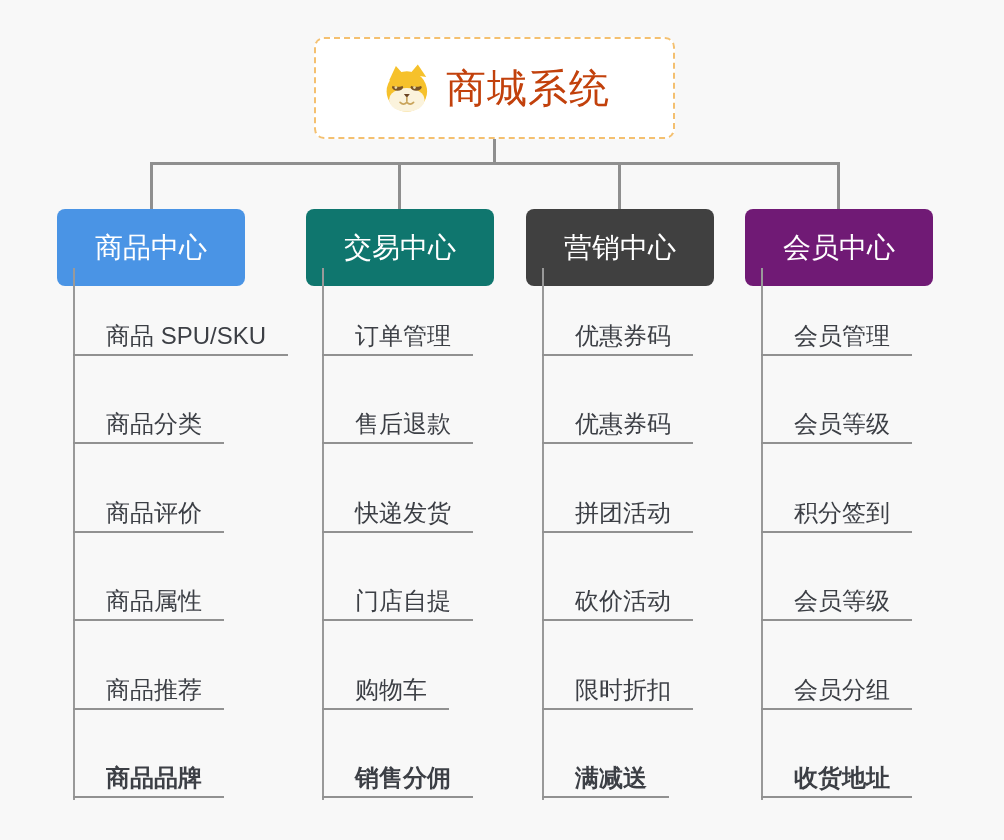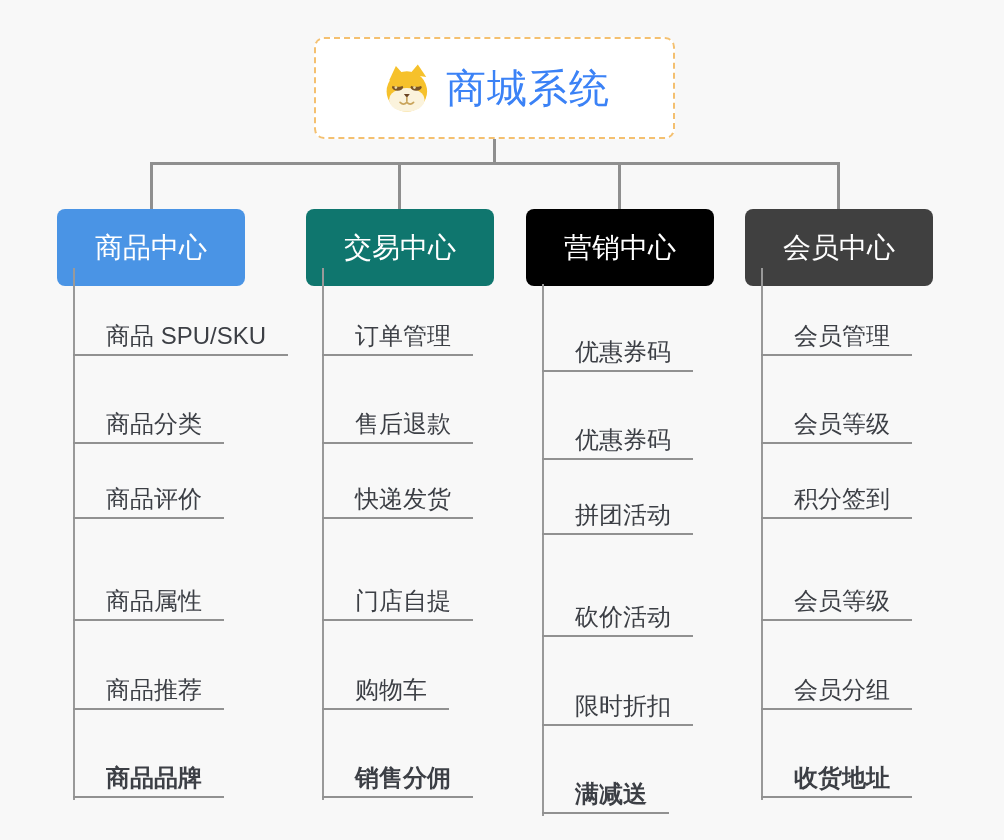--- a/index.html
+++ b/index.html
@@ -60,35 +60,35 @@
   .b0 .hdr{left:57px;} .b1 .hdr{left:306px;} .b2 .hdr{left:526px;} .b3 .hdr{left:745px;}
   
   .vline{
     position:absolute;
     top:268px;
     width:2px; height:532px;
     background:#999999;
   }
   .b0 .vline,.b0 .leaf{left:73px;}
   .b1 .vline,.b1 .leaf{left:322px;}
-  .b2 .vline,.b2 .leaf{left:542px;margin-top:16px;}
+  .b2 .vline,.b2 .leaf{left:542px;}
   .b3 .vline,.b3 .leaf{left:761px;}
   
   .leaf{
     position:absolute;
     height:36px;
     line-height:36px;
     font-size:24px;
     color:#3c3f45;
     white-space:nowrap;
     padding:0 22px 0 33px;
     border-bottom:2px solid #919191;
     cursor:default;
   }
-  .r0{top:318px;} .r1{top:406px;} .r2{top:481px;text-align:right;}
+  .r0{top:318px;} .r1{top:406px;} .r2{top:495px;text-align:right;}
   .r3{top:583px;text-align:center;} .r4{top:672px;} .r5{top:760px;font-weight:bold;}
 </style>
 </head>
 <body>
 
 <div class="canvas">
 
   <div class="root" style="border-color: rgb(244, 192, 112);">
     <svg class="root-icon" viewBox="0 0 64 58">
       <polygon points="12,20 20,3 30,14" fill="#F6C12B"></polygon>
@@ -98,21 +98,21 @@
       <ellipse cx="22" cy="28" rx="6.5" ry="4.2" fill="#7A5426"></ellipse>
       <ellipse cx="44" cy="28" rx="6.5" ry="4.2" fill="#7A5426"></ellipse>
       <ellipse cx="22" cy="25" rx="7" ry="2.6" fill="#F6C12B"></ellipse>
       <ellipse cx="44" cy="25" rx="7" ry="2.6" fill="#F6C12B"></ellipse>
       <circle cx="20" cy="28.5" r="1.6" fill="#E9D9A8"></circle>
       <circle cx="42" cy="28.5" r="1.6" fill="#E9D9A8"></circle>
       <polygon points="29.5,36 36.5,36 33,40.5" fill="#6B4423"></polygon>
       <path d="M33 40.5 v4" stroke="#C9A45B" stroke-width="2" fill="none" stroke-linecap="round"></path>
       <path d="M25 46 q4 4 8 0 q4 4 8 0" stroke="#C9A45B" stroke-width="2" fill="none" stroke-linecap="round"></path>
     </svg>
-    <span class="root-title" style="color: #3b82f6;">商城系统</span>
+    <span class="root-title" style="color: #c2410c;">商城系统</span>
   </div>
 
   <div class="cline root-drop"></div>
   <div class="cline top-bar"></div>
   <div class="cline drop drop0"></div>
   <div class="cline drop drop1"></div>
   <div class="cline drop drop2"></div>
   <div class="cline drop drop3"></div>
 
   <div class="branch b0">
@@ -131,32 +131,32 @@
     <div class="vline"></div>
     <div class="leaf r0">订单管理</div>
     <div class="leaf r1">售后退款</div>
     <div class="leaf r2">快递发货</div>
     <div class="leaf r3">门店自提</div>
     <div class="leaf r4">购物车</div>
     <div class="leaf r5">销售分佣</div>
   </div>
 
   <div class="branch b2">
-    <div class="hdr" style="background-color: #000000;">营销中心</div>
+    <div class="hdr" style="background-color: #404040;">营销中心</div>
     <div class="vline"></div>
     <div class="leaf r0">优惠券码</div>
     <div class="leaf r1">优惠券码</div>
     <div class="leaf r2">拼团活动</div>
     <div class="leaf r3">砍价活动</div>
     <div class="leaf r4">限时折扣</div>
     <div class="leaf r5">满减送</div>
   </div>
 
   <div class="branch b3">
-    <div class="hdr" style="background-color: #404040;">会员中心</div>
+    <div class="hdr" style="background-color: #701a75;">会员中心</div>
     <div class="vline"></div>
     <div class="leaf r0">会员管理</div>
     <div class="leaf r1">会员等级</div>
     <div class="leaf r2">积分签到</div>
     <div class="leaf r3">会员等级</div>
     <div class="leaf r4">会员分组</div>
     <div class="leaf r5">收货地址</div>
   </div>
 
 </div>

